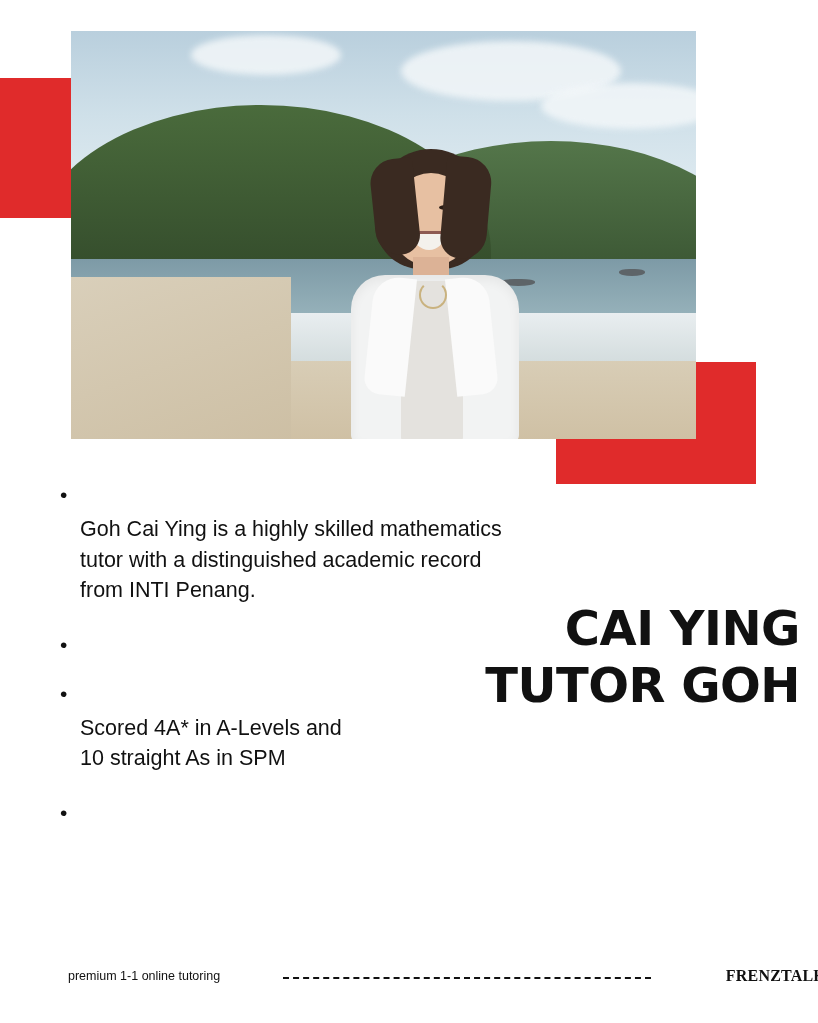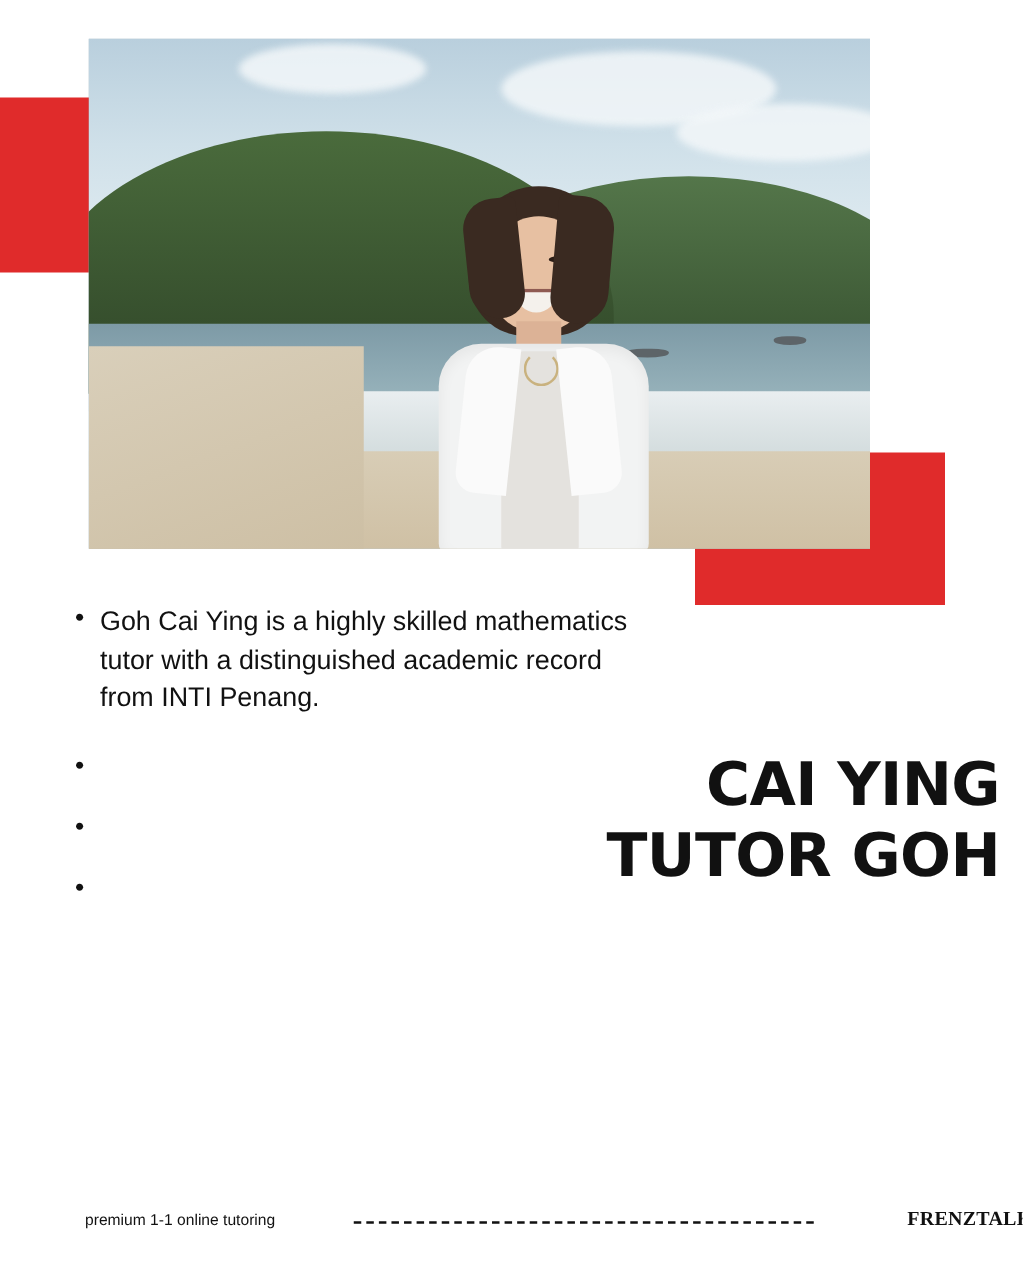--- a/index.html
+++ b/index.html
@@ -213,20 +213,21 @@
     font-size: 21px;
     line-height: 1.0;
     color: #111;
     padding-top: 2px;
   }
   .bullet .txt {
     font-size: 21.5px;
     line-height: 1.42;
     color: #111;
     white-space: pre-line;
+    margin-top: 32px;
   }
 
   
   #footer {
     position: absolute;
     left: 0;
     bottom: 32px;
     width: 818px;
     height: 24px;
     padding-left: 36px;
@@ -298,20 +299,22 @@
     <span class="dot">•</span>
     <span class="txt">Goh Cai Ying is a highly skilled mathematics
 tutor with a distinguished academic record
 from INTI Penang.</span>
   </div>
   <div class="bullet">
     <span class="dot">•</span>
   </div>
   <div class="bullet">
     <span class="dot">•</span>
+    <span class="txt">Scored 4A* in A-Levels and
+10 straight As in SPM</span>
   </div>
   <div class="bullet">
     <span class="dot">•</span>
   </div>
 </div>
 
 <div id="name-block">
   <div>CAI YING</div>
   <div>TUTOR GOH</div>
 </div>

